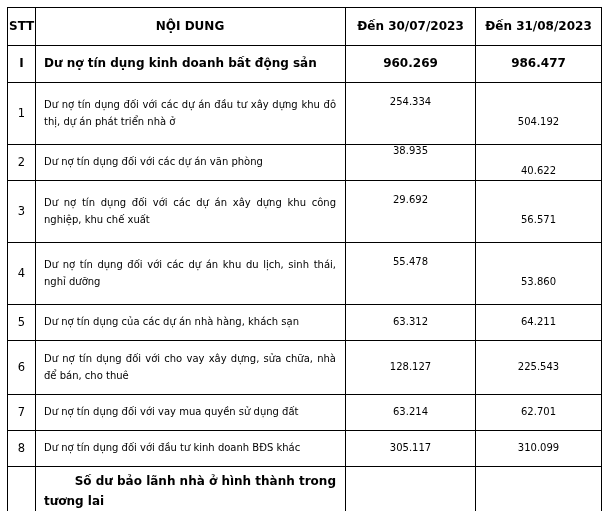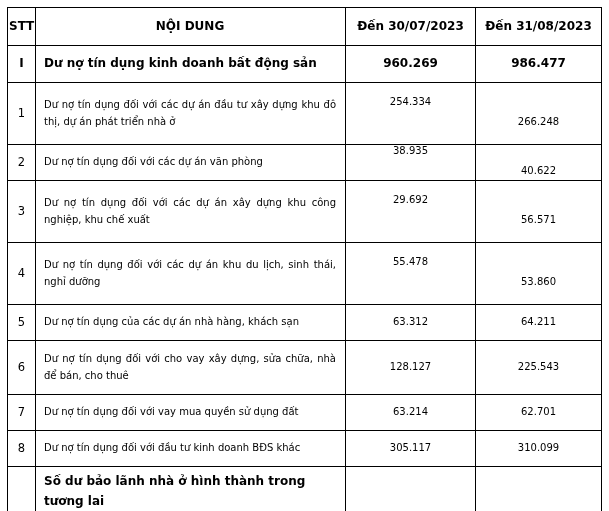--- a/index.html
+++ b/index.html
@@ -73,21 +73,21 @@
     text-align: center;
     text-align-last: center;
   }
 
   
   tr.section-row .cell-inner {
     font-weight: bold;
     font-size: 12px;
   }
   tr.section-row td.content .cell-inner {
-    text-align: left;
+    text-align: right;
     text-align-last: left;
   }
 
   
   tr.r-single td { height: 35px; }
   tr.r-double td { height: 61px; }
   tr.r-section td { height: 36px; }
   tr.r-section-last td { height: 38px; }
   tr.r-tall-double td { height: 53px; }
 
@@ -152,21 +152,21 @@
         <td class="stt">
           <div class="cell-inner">1</div>
         </td>
         <td class="content">
           <div class="cell-inner">Dư nợ tín dụng đối với các dự án đầu tư xây dựng khu đô thị, dự án phát triển nhà ở</div>
         </td>
         <td class="num align-top">
           <div class="cell-inner">254.334</div>
         </td>
         <td class="num align-low">
-          <div class="cell-inner">266.248</div>
+          <div class="cell-inner">504.192</div>
         </td>
       </tr>
 
       <tr class="r-single">
         <td class="stt">
           <div class="cell-inner">2</div>
         </td>
         <td class="content">
           <div class="cell-inner">Dư nợ tín dụng đối với các dự án văn phòng</div>
         </td>

